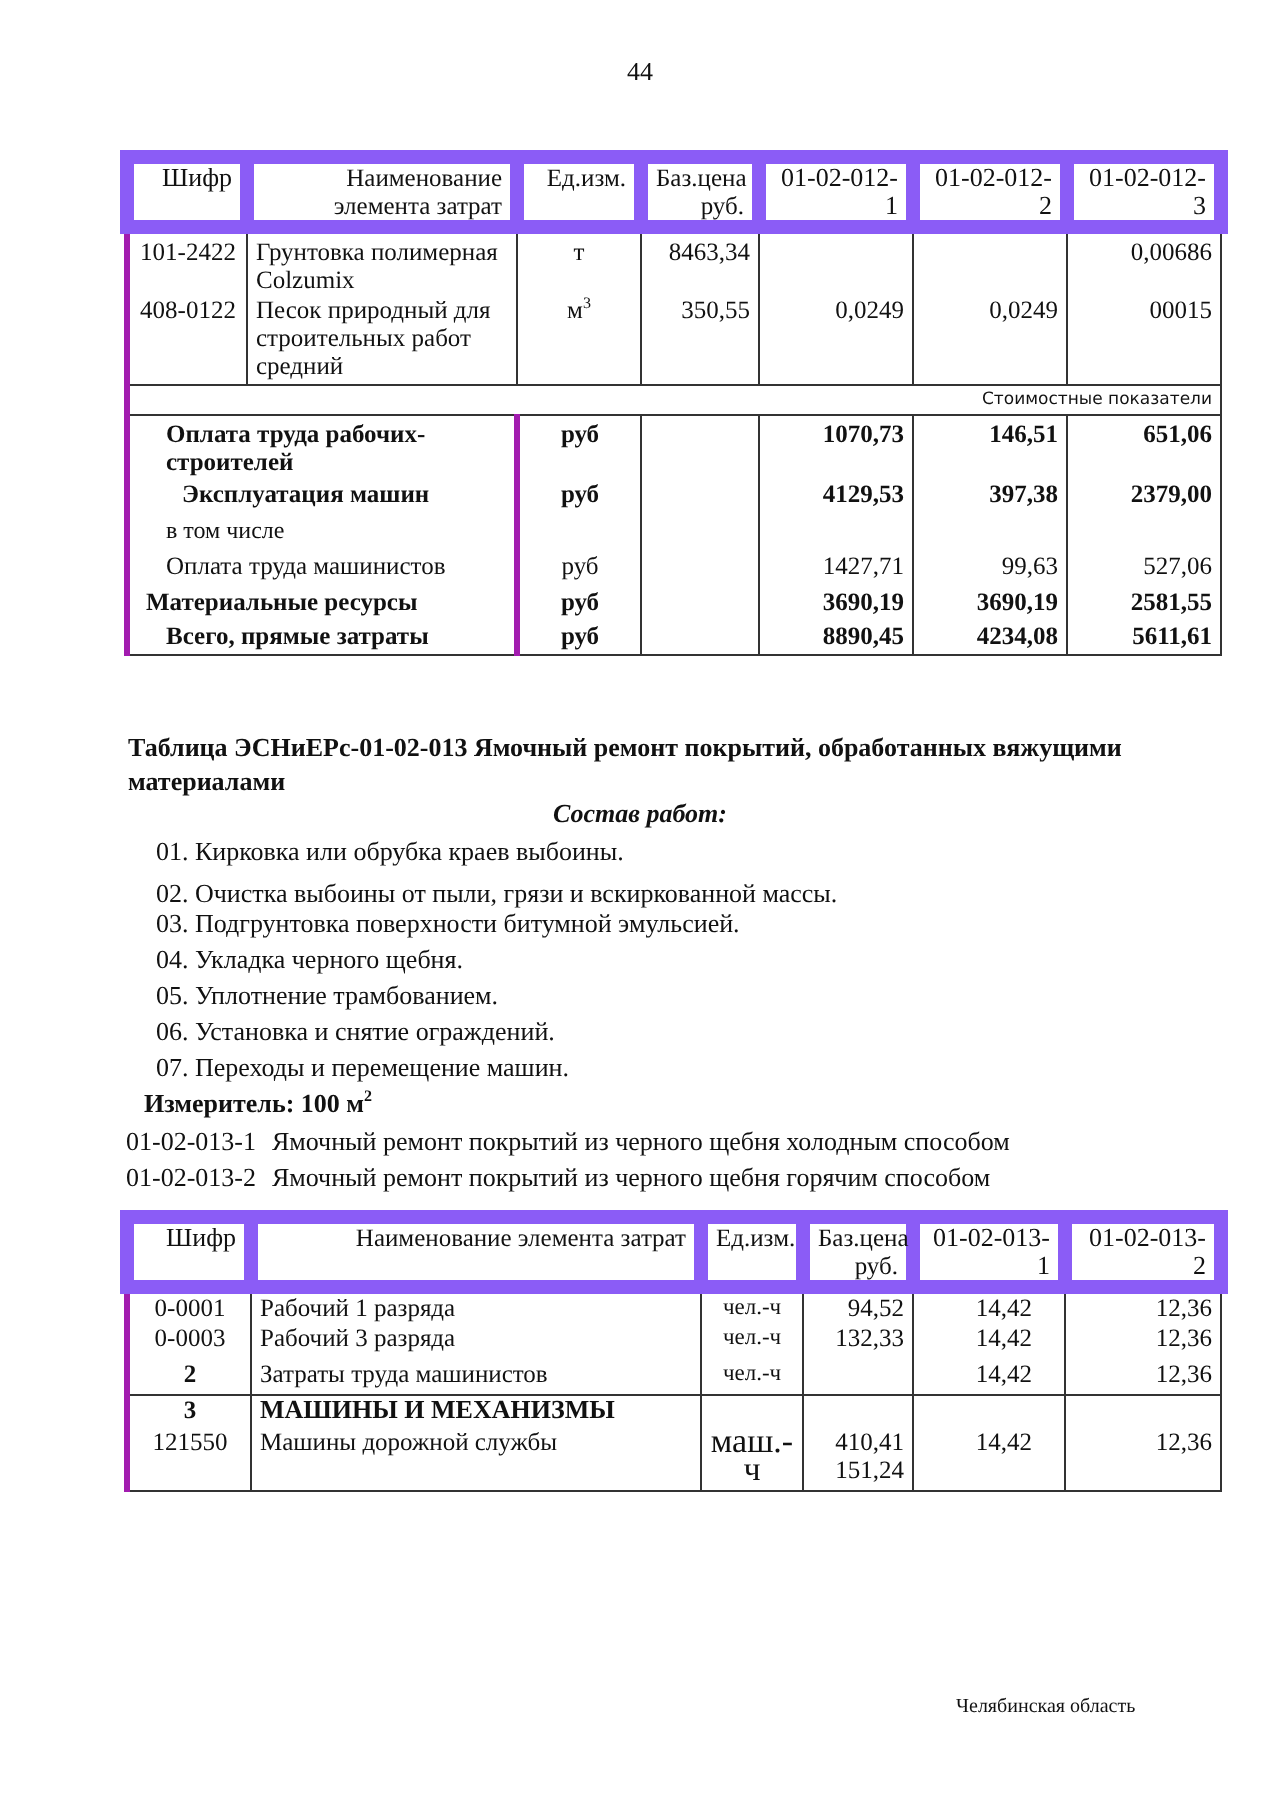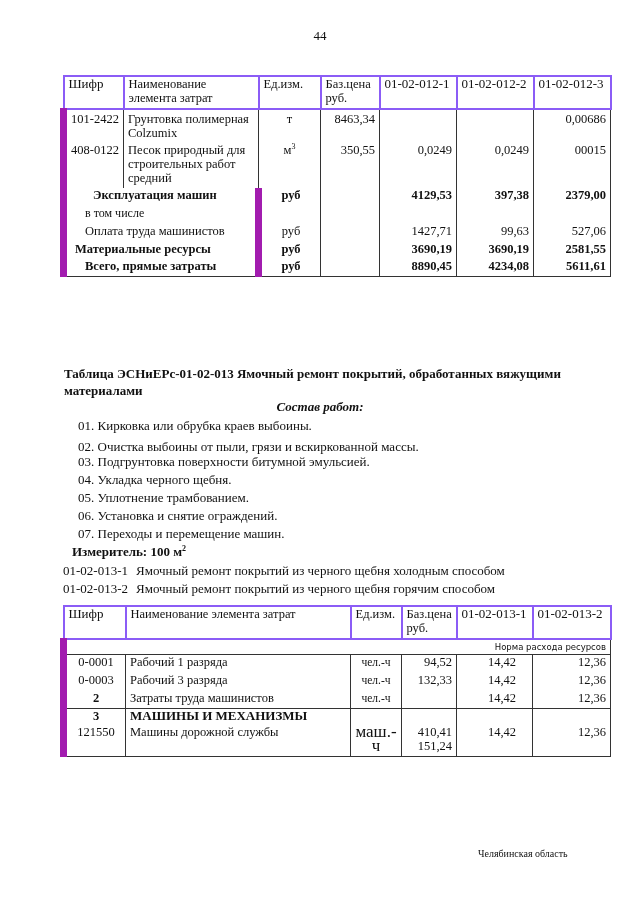--- a/index.html
+++ b/index.html
@@ -3,25 +3,25 @@
 <meta charset="utf-8">
 <style>
   html, body { margin: 0; padding: 0; background: #ffffff; }
   body { width: 640px; height: 905px; position: relative; overflow: hidden;
          font-family: "Liberation Serif", "DejaVu Serif", serif; color: #111; }
   .abs { position: absolute; }
   .page-number { left: 0; width: 640px; top: 28px; text-align: center; font-size: 13px; }
 
   table.t { border-collapse: collapse; position: absolute; table-layout: fixed; font-size: 12.5px; }
   table.t td { padding: 0 4px; vertical-align: top; line-height: 14px; }
-  .hdr td { border: 2px solid #8b5cf6; text-align: left; vertical-align: middle; line-height: 14px; }
+  .hdr td { border: 7px solid #8b5cf6; text-align: right; vertical-align: middle; line-height: 14px; }
   .r { text-align: right; }
   .c { text-align: center; }
   .b { font-weight: bold; }
-  .vl { border-left: 7px solid #a21caf; }
+  .vl { border-left: 3px solid #a21caf; }
   .vr { border-right: 1px solid #333; }
   .bt { border-top: 1px solid #333; }
   .bb { border-bottom: 1px solid #333; }
   .sans-small { font-family: "DejaVu Sans", "Liberation Sans", sans-serif; font-size: 8.5px; text-align: right; }
   sup { font-size: 8px; line-height: 0; }
 
   .section-title { left: 64px; top: 365px; width: 545px; font-size: 13px; font-weight: bold; line-height: 17px; }
   .subhead { left: 0; width: 640px; top: 399px; text-align: center; font-style: italic; font-size: 13px; font-weight: bold; }
   .step { left: 78px; font-size: 13px; }
   .meter { left: 72px; top: 544px; font-size: 13px; font-weight: bold; }
@@ -66,20 +66,31 @@
   </tr>
   <tr style="height:45px">
     <td class="vl vr c">408-0122</td>
     <td class="vr">Песок природный для строительных работ средний</td>
     <td class="vr c"><span>м</span><sup>3</sup></td>
     <td class="vr r">350,55</td>
     <td class="vr r">0,0249</td>
     <td class="vr r">0,0249</td>
     <td class="vr r">00015</td>
   </tr>
+  <tr style="height:14px">
+    <td colspan="7" class="vl vr bt bb sans-small">Стоимостные показатели</td>
+  </tr>
+  <tr style="height:32px">
+    <td colspan="2" class="vl b" style="padding-left:18px; padding-top:2px">Оплата труда рабочих-строителей</td>
+    <td class="vr vl c b" style="padding-top:2px">руб</td>
+    <td class="vr"></td>
+    <td class="vr r b" style="padding-top:2px">1070,73</td>
+    <td class="vr r b" style="padding-top:2px">146,51</td>
+    <td class="vr r b" style="padding-top:2px">651,06</td>
+  </tr>
   <tr style="height:18px">
     <td colspan="2" class="vl b" style="padding-left:26px">Эксплуатация машин</td>
     <td class="vr vl c b">руб</td>
     <td class="vr"></td>
     <td class="vr r b">4129,53</td>
     <td class="vr r b">397,38</td>
     <td class="vr r b">2379,00</td>
   </tr>
   <tr style="height:18px">
     <td colspan="2" class="vl" style="padding-left:18px; font-size:12px">в том числе</td>
@@ -140,23 +151,20 @@
   </colgroup>
   <tbody>
       <tr class="hdr" style="height:33px">
     <td style="font-size:13px">Шифр</td>
     <td>Наименование элемента затрат</td>
     <td>Ед.изм.</td>
     <td>Баз.цена руб.</td>
     <td style="font-size:13px">01-02-013-1</td>
     <td style="font-size:13px">01-02-013-2</td>
   </tr>
-  <tr style="height:14px">
-    <td colspan="6" class="vl vr bt bb sans-small">Норма расхода ресурсов</td>
-  </tr>
   <tr style="height:18px">
     <td class="vl vr c">0-0001</td>
     <td class="vr">Рабочий 1 разряда</td>
     <td class="vr c" style="font-size:11.5px">чел.-ч</td>
     <td class="vr r">94,52</td>
     <td class="vr r" style="padding-right:16px">14,42</td>
     <td class="vr r">12,36</td>
   </tr>
   <tr style="height:18px">
     <td class="vl vr c">0-0003</td>

